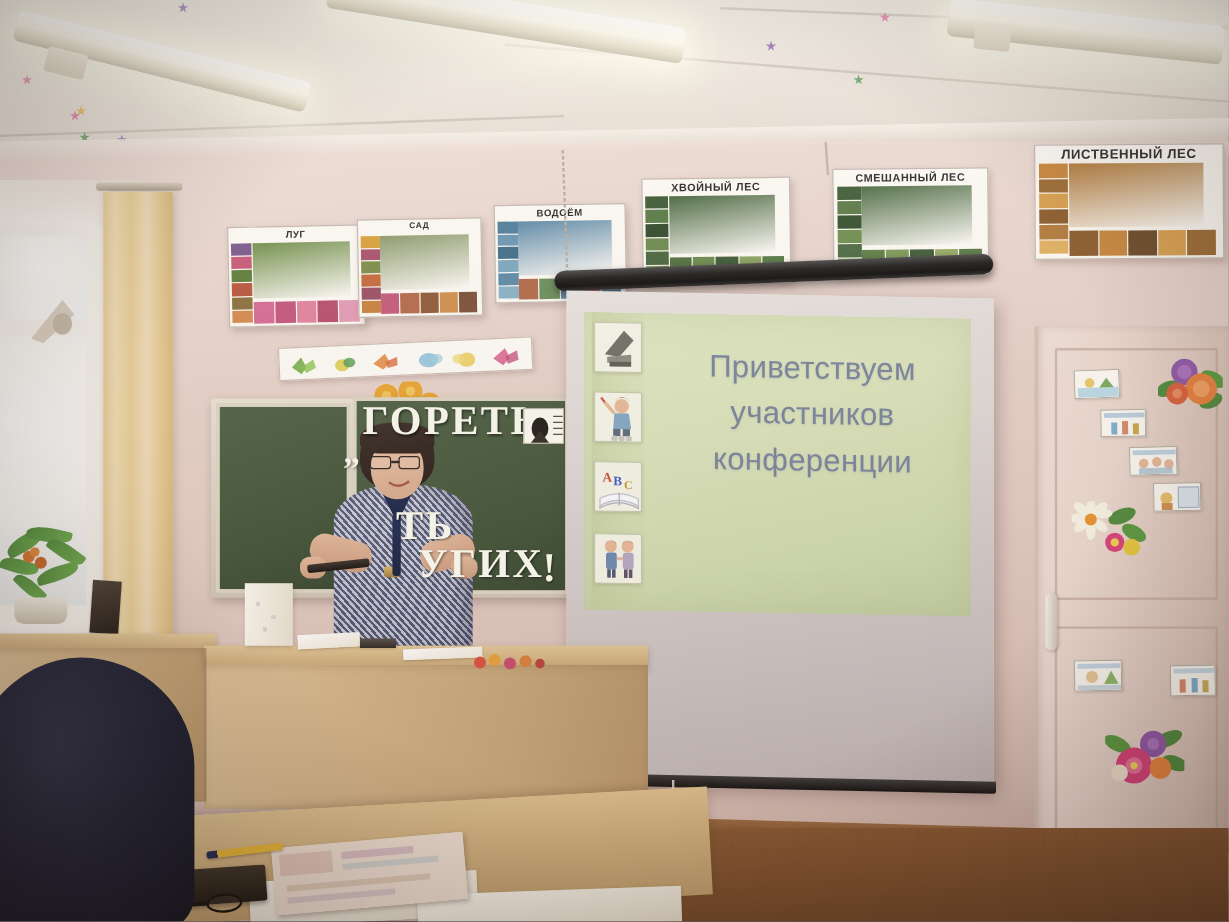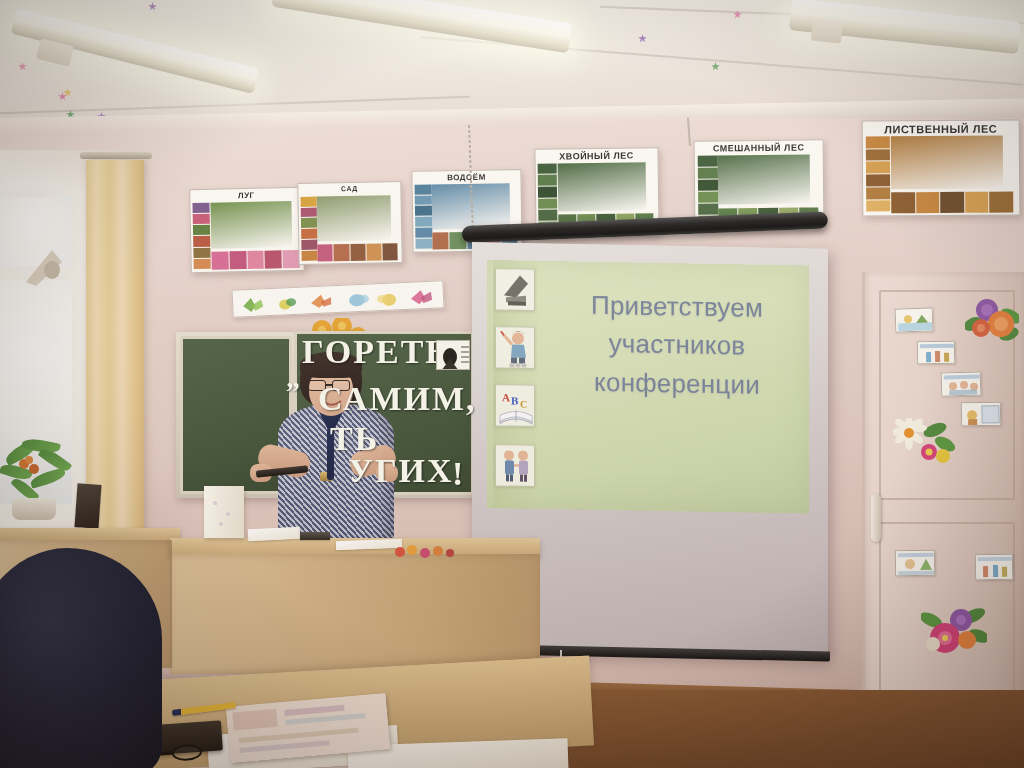--- a/index.html
+++ b/index.html
@@ -630,21 +630,20 @@
       </g>
     </svg>
   </div>
 
   <div class="board-frame" style="left:176px;top:332px;width:300px;height:166px;"></div>
   <div class="board-panel" style="left:180px;top:336px;width:112px;height:158px;"></div>
   <div class="board-panel" style="left:294px;top:331px;width:180px;height:164px;"></div>
 
   <div class="board-text" style="left:286px;top:362px;font-size:28px;">„</div>
   <div class="board-text" style="left:302px;top:333px;font-size:34px;">ГОРЕТЬ</div>
-  <div class="board-text" style="left:318px;top:380px;font-size:34px;">САМИМ,</div>
   <div class="board-text" style="left:330px;top:420px;font-size:34px;">ТЬ</div>
   <div class="board-text" style="left:348px;top:452px;font-size:34px;">УГИХ</div>
   <div class="board-text" style="left:452px;top:455px;font-size:34px;">!</div>
 
   <div class="board-pic" style="left:436px;top:340px;width:34px;height:30px;">
     <svg width="34" height="30">
       <rect width="34" height="30" fill="#f4f1e8"></rect>
       <ellipse cx="13" cy="16" rx="7" ry="9" fill="#2c2620"></ellipse>
       <path d="M4 30 L13 18 L22 30 Z" fill="#3a332a"></path>
       <g stroke="#5a5248" stroke-width="1">

